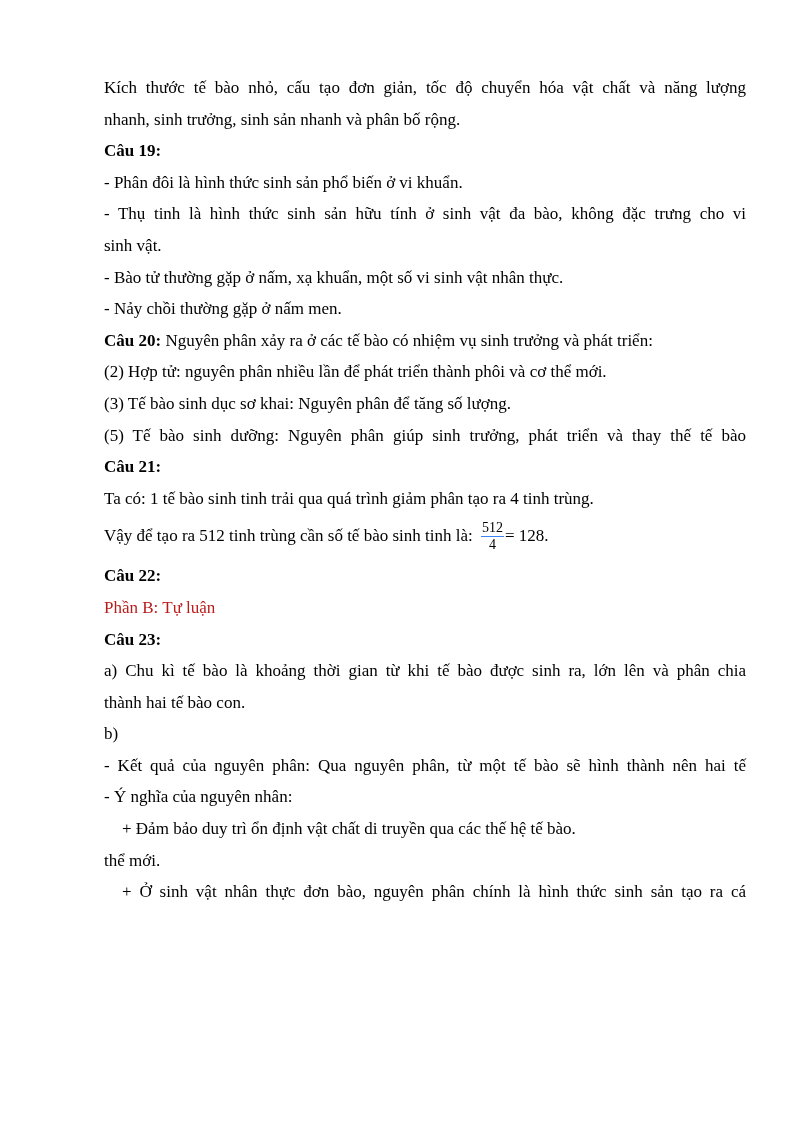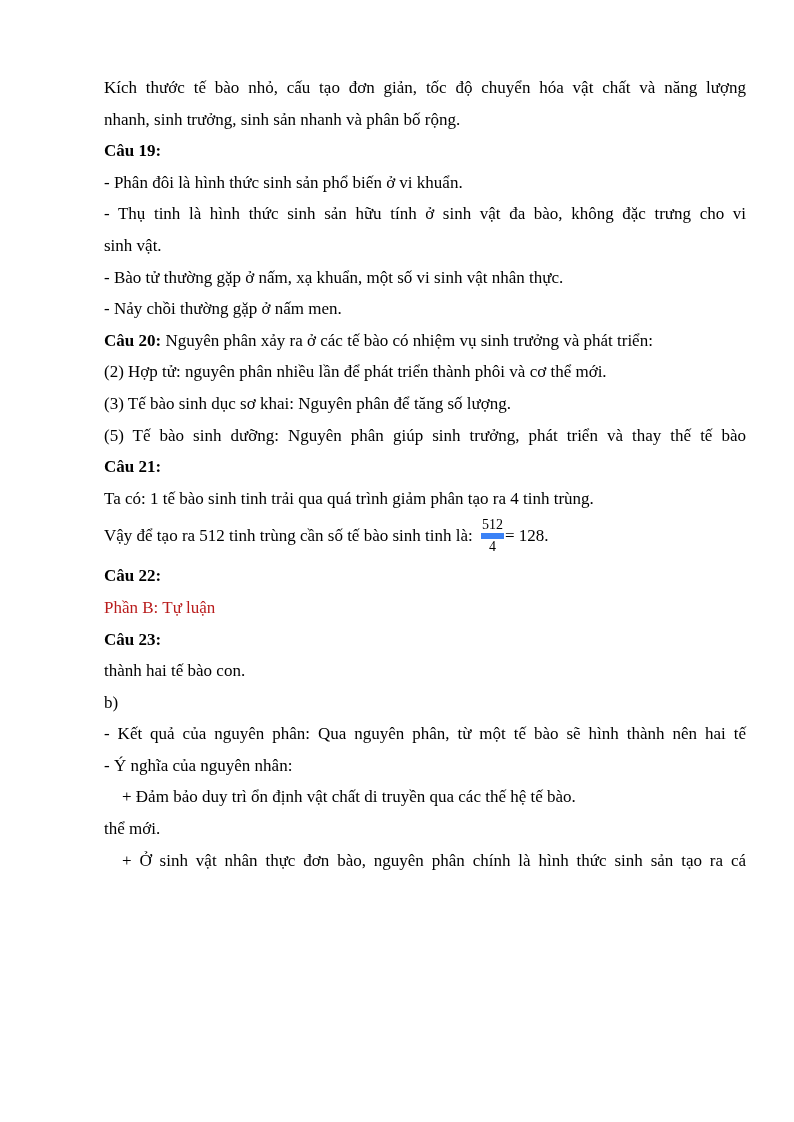--- a/index.html
+++ b/index.html
@@ -12,21 +12,21 @@
   }
   .line { white-space: nowrap; }
   .just { text-align: justify; text-align-last: justify; white-space: normal; }
   .bold { font-weight: bold; }
   .red { color: #b91c1c; font-weight: normal; }
   .indent { padding-left: 18px; }
   .frac {
     display: inline-block; vertical-align: middle; text-align: center;
     font-size: 14px; line-height: 16px; margin: 0 1px 0 4px; position: relative; top: -1px;
   }
-  .frac .num { display: block; border-bottom: 6px solid #3b82f6; padding: 0 1px; }
+  .frac .num { display: block; border-bottom: 1px solid #3b82f6; padding: 0 1px; }
   .frac .den { display: block; }
   .frac-line { line-height: 44px; }
   .gap-after-frac { margin-top: 2px; }
 </style>
 </head>
 <body>
 
 <div class="page">
 
   <div class="line just">Kích thước tế bào nhỏ, cấu tạo đơn giản, tốc độ chuyển hóa vật chất và năng lượng</div>
@@ -54,20 +54,21 @@
       <span class="num">512</span>
       <span class="den">4</span>
     </span><span>= 128.</span>
   </div>
 
   <div class="line bold gap-after-frac">Câu 22:</div>
 
   <div class="line red">Phần B: Tự luận</div>
 
   <div class="line bold">Câu 23:</div>
+  <div class="line just">a) Chu kì tế bào là khoảng thời gian từ khi tế bào được sinh ra, lớn lên và phân chia</div>
   <div class="line">thành hai tế bào con.</div>
   <div class="line">b)</div>
   <div class="line just">- Kết quả của nguyên phân: Qua nguyên phân, từ một tế bào sẽ hình thành nên hai tế</div>
   <div class="line">- Ý nghĩa của nguyên nhân:</div>
   <div class="line indent">+ Đảm bảo duy trì ổn định vật chất di truyền qua các thế hệ tế bào.</div>
   <div class="line">thể mới.</div>
   <div class="line indent just">+ Ở sinh vật nhân thực đơn bào, nguyên phân chính là hình thức sinh sản tạo ra cá</div>
 
 </div>
 

